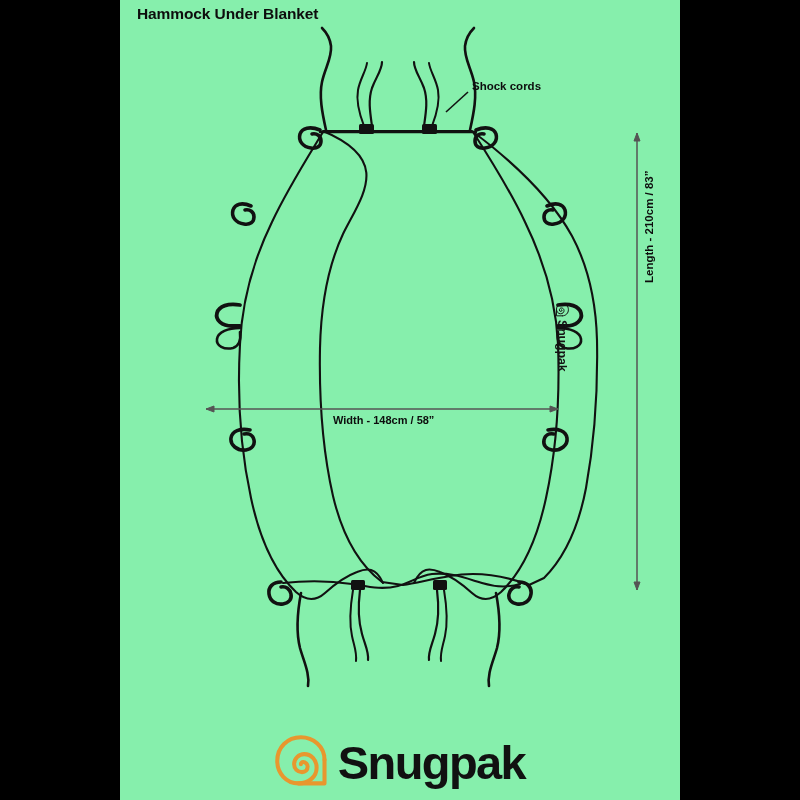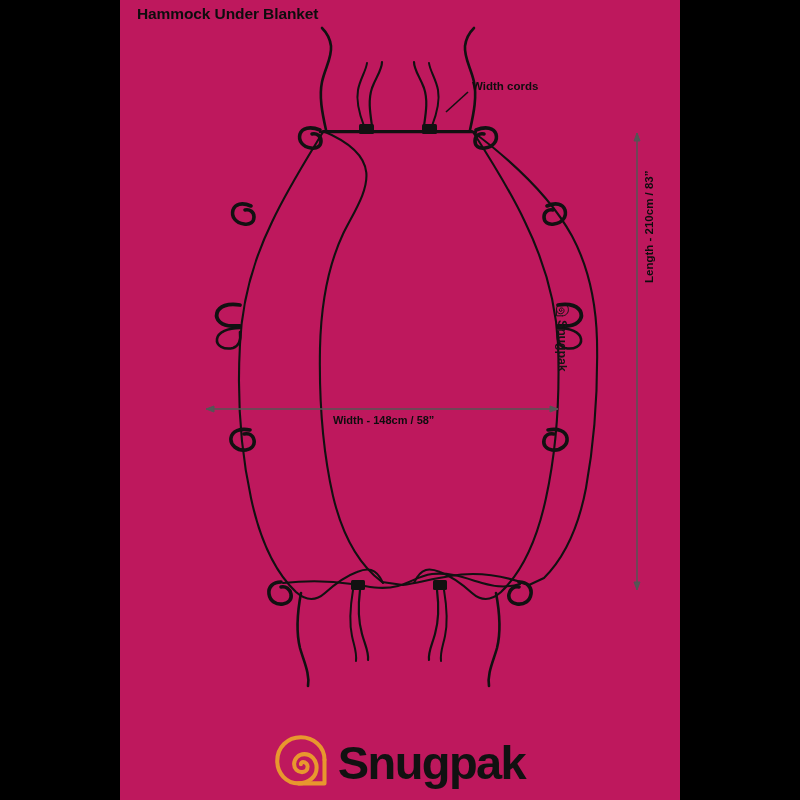--- a/index.html
+++ b/index.html
@@ -22,21 +22,21 @@
     background: #000000;
   }
 
   
   #panel {
     position: absolute;
     left: 120px;
     top: 0;
     width: 560px;
     height: 800px;
-    background: #be185d;
+    background: #86efac;
   }
 
   #diagram-title {
     position: absolute;
     left: 17px;
     top: 5px;
     font-size: 15.5px;
     font-weight: bold;
     color: #0d0d0d;
     letter-spacing: -0.1px;
@@ -293,21 +293,21 @@
 
       <g stroke="#555555" fill="#555555">
         <line x1="517" y1="133" x2="517" y2="590" stroke-width="1.5"></line>
         <polygon points="517,133 514,141 520,141"></polygon>
         <polygon points="517,590 514,582 520,582"></polygon>
       </g>
 
       <line x1="348" y1="92" x2="326" y2="112" stroke="#111111" stroke-width="1.6"></line>
     </svg>
 
-    <div id="shock-cords-label">Width cords</div>
+    <div id="shock-cords-label">Shock cords</div>
 
     <div id="width-label">Width - 148cm / 58”</div>
 
     <div id="length-label">Length - 210cm / 83”</div>
 
     <div id="inline-brand">
       <svg width="14" height="14" viewBox="0 0 48 48" xmlns="http://www.w3.org/2000/svg">
         <path d="M44 22 C44 10 34 2 23 2 C11 2 2 11 2 23 C2 34 10 43 21 43 C30 43 37 37 37 29
                  C37 22 32 17 26 17 C21 17 17 21 17 26 C17 30 20 33 24 33 C27 33 29 31 29 28
                  C29 26 27 24 25 24 C24 24 23 25 23 26" fill="none" stroke="#141414" stroke-width="3.4" stroke-linecap="round" stroke-linejoin="round"></path>

